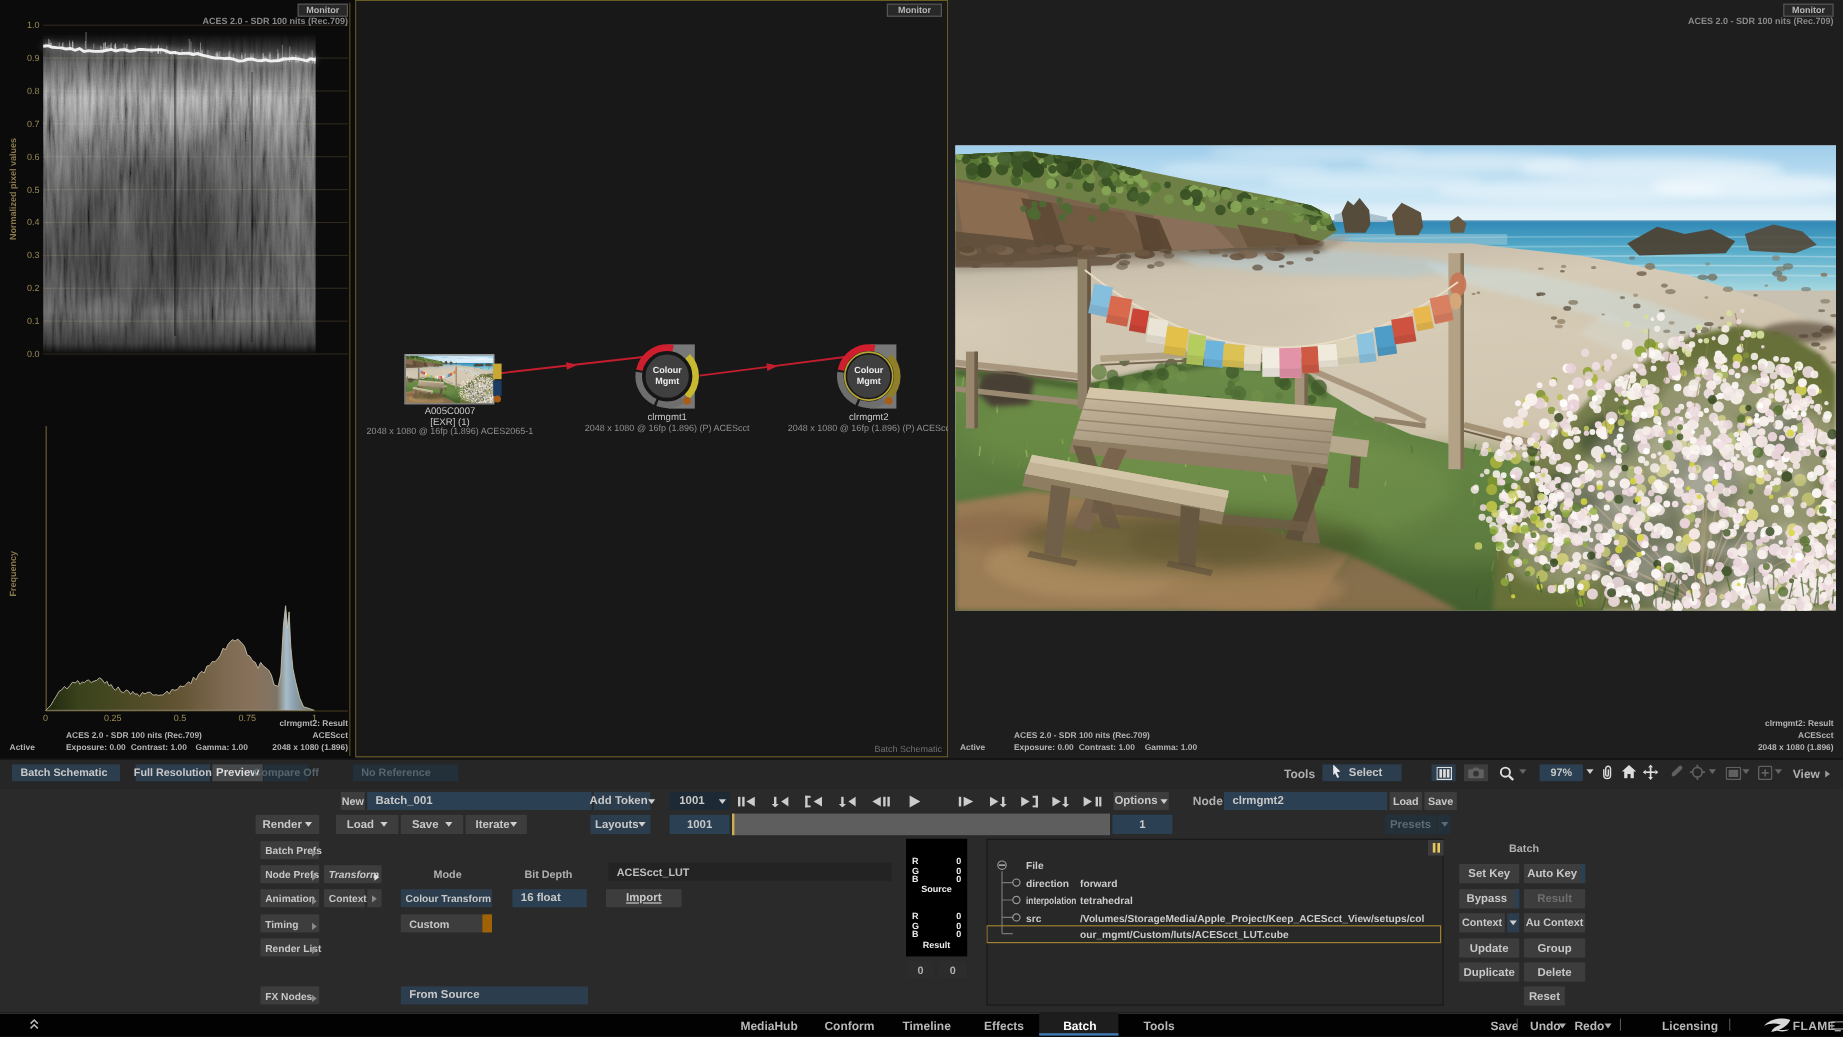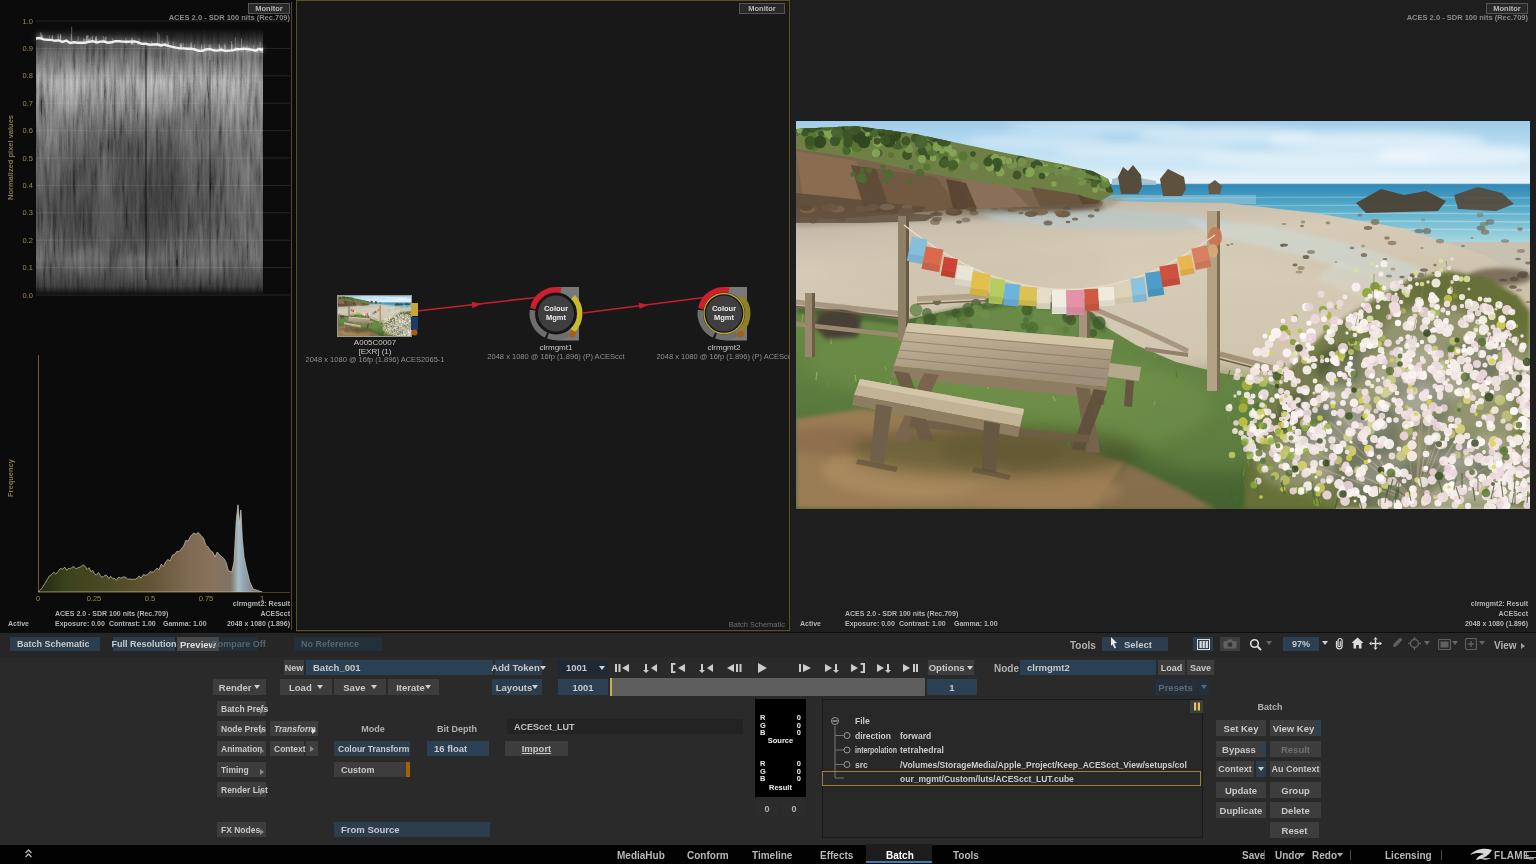--- a/index.html
+++ b/index.html
@@ -2568,21 +2568,21 @@
 <div class="b tl" style="left:270px;top:741px;width:34px;height:15px;font-size:8.5px;padding-left:4px">Context</div>
 <div class="b ic" style="left:306px;top:741px;width:12px;height:15px;">
       <span class="trir" style="border-left-color:#8a8a8a"></span>
     </div>
 <div class="lab2" style="left:343px;top:724px;width:60px;text-align:center">Mode</div>
 <div class="lab2" style="left:427px;top:724px;width:60px;text-align:center">Bit Depth</div>
 <div class="strip tl" style="left:507px;top:719px;width:236px;height:15px;">ACEScct_LUT</div>
 <div class="bb tl" style="left:334px;top:741px;width:76px;height:15px;font-size:8.5px;padding-left:4px">Colour Transform</div>
 <div class="bf tl" style="left:427px;top:741px;width:62px;height:15px;">16 float</div>
 <div class="b" style="left:505px;top:741px;width:63px;height:15px;text-decoration:underline;">Import</div>
-<div class="b tl" style="left:334px;top:762px;width:76px;height:15px;font-size:9px;border-right:4px solid #a16207">Custom</div>
+<div class="b tl" style="left:334px;top:762px;width:76px;height:15px;font-size:9px;border-right:8px solid #a16207">Custom</div>
 <div class="lab2" style="left:352px;top:851px;width:120px;text-align:right">Tagged Colour Space</div>
 <div class="bb tl" style="left:334px;top:822px;width:156px;height:15px;">From Source</div>
 <div class="" style="left:755px;top:699px;width:51px;height:98px;background:#000">
       <div style="position:absolute;left:5px;top:15px;line-height:7.5px;font-size:7.5px;font-weight:bold;color:#eee">R<br>G<br>B</div>
       <div style="position:absolute;right:5px;top:15px;line-height:7.5px;font-size:7.5px;font-weight:bold;color:#eee;text-align:right">0<br>0<br>0</div>
       <div style="position:absolute;left:0;top:37px;width:100%;text-align:center;font-size:7.5px;font-weight:bold;color:#eee">Source</div>
       <div style="position:absolute;left:5px;top:61px;line-height:7.5px;font-size:7.5px;font-weight:bold;color:#eee">R<br>G<br>B</div>
       <div style="position:absolute;right:5px;top:61px;line-height:7.5px;font-size:7.5px;font-weight:bold;color:#eee;text-align:right">0<br>0<br>0</div>
       <div style="position:absolute;left:0;top:84px;width:100%;text-align:center;font-size:7.5px;font-weight:bold;color:#eee">Result</div>
     </div>
@@ -2611,33 +2611,33 @@
 <text x="33" y="39" font-size="8.5" font-weight="bold" fill="#ccc" textLength="42" lengthAdjust="spacingAndGlyphs">interpolation</text>
 <text x="33" y="54" font-size="8.5" font-weight="bold" fill="#ccc">src</text>
 <text x="78" y="25" font-size="8.5" font-weight="bold" fill="#ccc">forward</text>
 <text x="78" y="39" font-size="8.5" font-weight="bold" fill="#ccc">tetrahedral</text>
 <text x="78" y="54" font-size="8.5" font-weight="bold" fill="#ccc">/Volumes/StorageMedia/Apple_Project/Keep_ACEScct_View/setups/col</text>
 <rect x="0.5" y="57.5" width="378" height="14" fill="none" stroke="#a08030"></rect>
 <text x="78" y="68" font-size="8.5" font-weight="bold" fill="#ccc">our_mgmt/Custom/luts/ACEScct_LUT.cube</text>
 </svg>
 <div class="lab2" style="left:1240px;top:702px;width:60px;text-align:center">Batch</div>
 <div class="b" style="left:1216px;top:720px;width:50px;height:16px;">Set Key</div>
-<div class="b" style="left:1270px;top:720px;width:51px;height:16px;border-right:4px solid #2b4052">View Key</div>
+<div class="b" style="left:1270px;top:720px;width:51px;height:16px;border-right:4px solid #2b4052">Auto Key</div>
 <div class="b" style="left:1216px;top:741px;width:50px;height:16px;border-right:4px solid #2b4052">Bypass</div>
 <div class="b" style="left:1270px;top:741px;width:51px;height:16px;color:#6f6f6f">Result</div>
 <div class="b" style="left:1216px;top:761px;width:38px;height:16px;font-size:9px">Context</div>
 <div class="bb ic" style="left:1256px;top:761px;width:10px;height:16px;">
       <span class="tri" style="border-top-color:#cfcfcf"></span>
     </div>
 <div class="b" style="left:1270px;top:761px;width:51px;height:16px;font-size:9px">Au Context</div>
 <div class="b" style="left:1216px;top:782px;width:50px;height:16px;">Update</div>
 <div class="b" style="left:1270px;top:782px;width:51px;height:16px;">Group</div>
 <div class="b" style="left:1216px;top:802px;width:50px;height:16px;">Duplicate</div>
 <div class="b" style="left:1270px;top:802px;width:51px;height:16px;">Delete</div>
-<div class="b" style="left:1270px;top:822px;width:49px;height:16px;">Reset</div>
+<div class="b" style="left:1270px;top:822px;width:34px;height:16px;">Reset</div>
 <div class="bbar" style="left:0px;top:844px;width:1536px;height:20px;"></div>
 <div class="ict" style="left:24px;top:849px;width:9px;height:9px;">
       <svg width="9" height="9" viewBox="0 0 9 9">
         <path d="M1.5,4 L4.5,1 L7.5,4" fill="none" stroke="#bbb" stroke-width="1.3"></path>
         <path d="M1.5,8 L4.5,5 L7.5,8" fill="none" stroke="#bbb" stroke-width="1.3"></path>
       </svg>
     </div>
 <div class="" style="left:866px;top:844px;width:66px;height:19px;background:#1d1d1d;border-bottom:2px solid #3f7cb6"></div>
 <div class="btxt" style="left:617px;top:850px;color:#b8b8b8">MediaHub</div>
 <div class="btxt" style="left:687px;top:850px;color:#b8b8b8">Conform</div>

